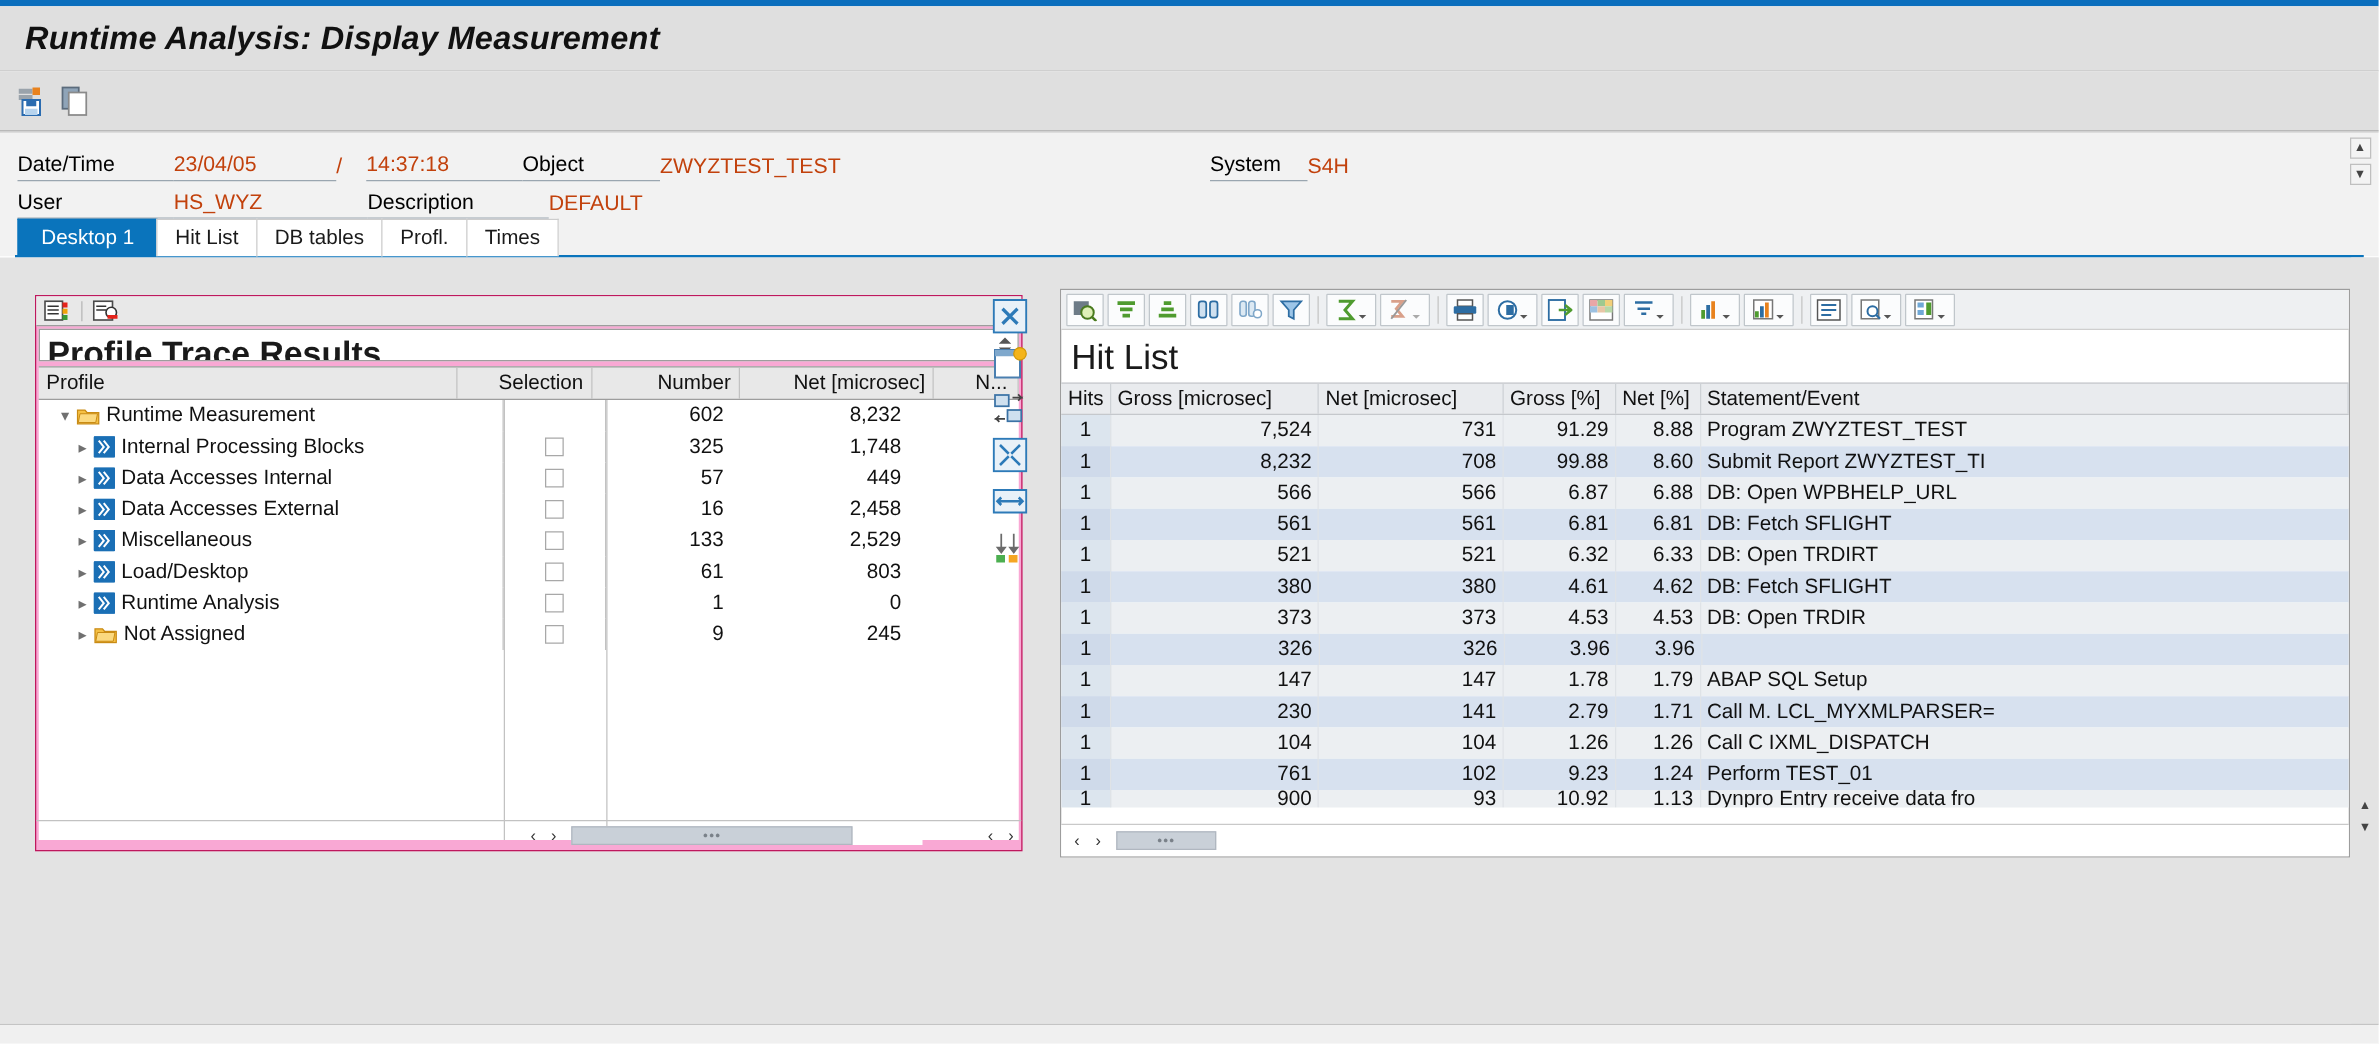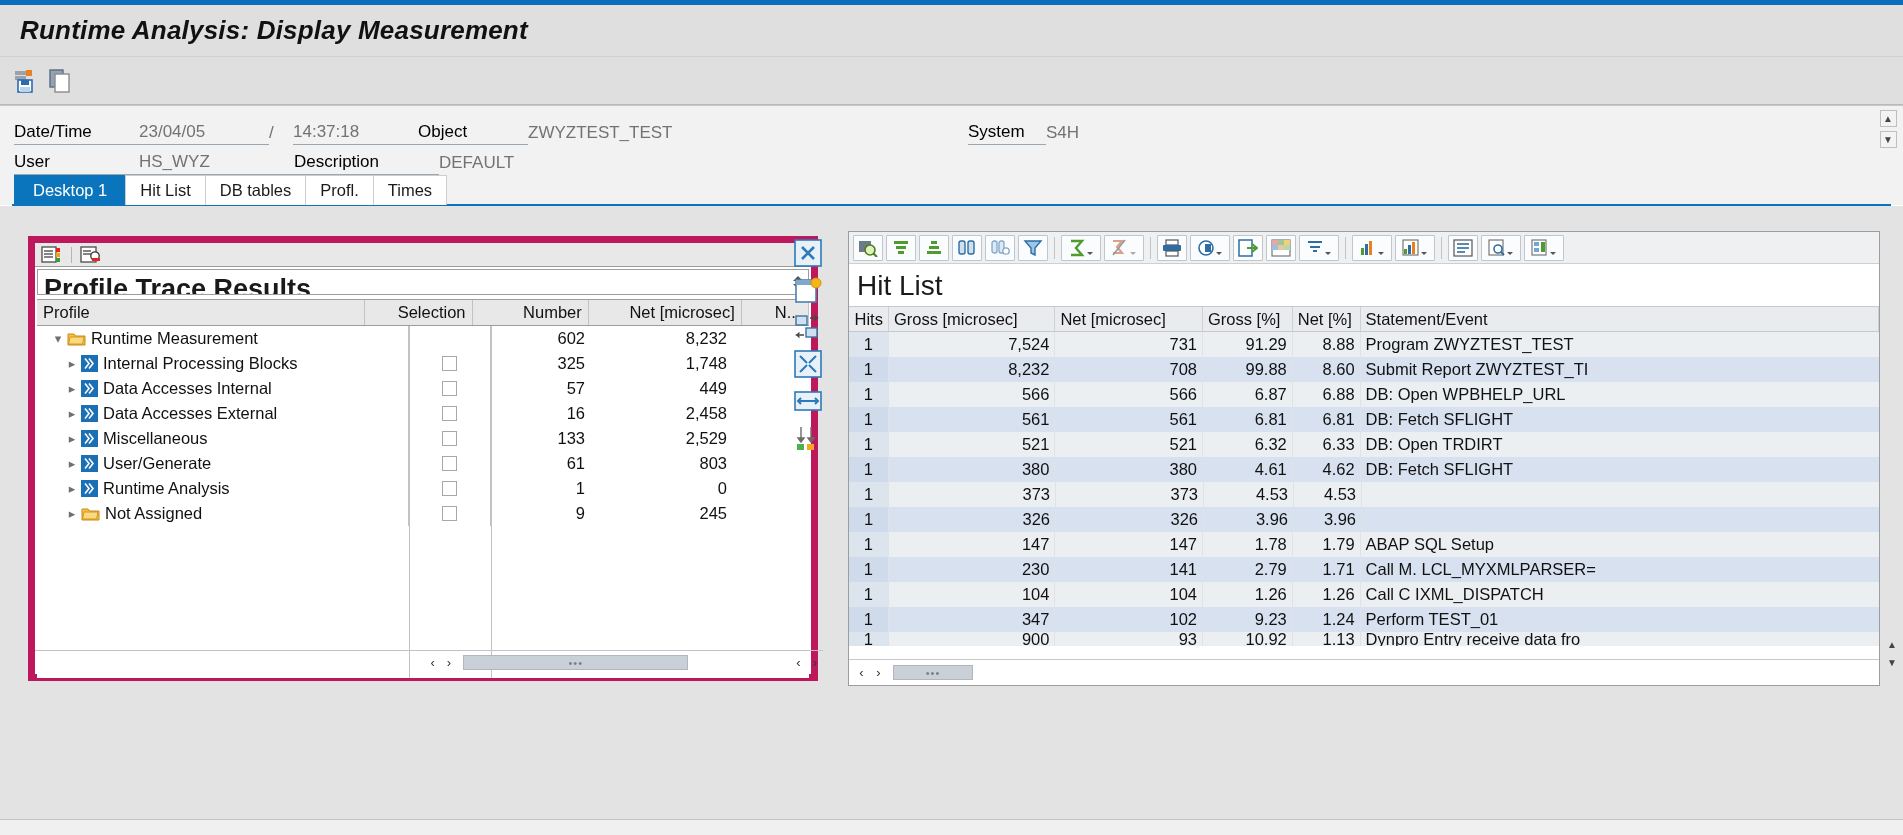--- a/index.html
+++ b/index.html
@@ -45,21 +45,21 @@
     height: 100px;
     padding: 12px 0 0 14px;
   }
   .hrow { display: flex; align-items: center; height: 30px; font-size: 17px; color: #000; }
   .hlabel { display:inline-block; }
   .underlined {
     border-bottom: 1px solid #9aa6b0;
     display: inline-block;
     height: 24px; line-height: 22px;
   }
-  .val { color: #737373; }
+  .val { color: #c2410c; }
 
   .tabs {
     position: absolute;
     left: 14px; top: 175px;
     display: flex; align-items: center;
     z-index: 5;
   }
   .tab {
     background: #ffffff;
     border: 1px solid #cdcdcd;
@@ -84,22 +84,22 @@
   .workarea {
     position: absolute; left: 0; top: 206px;
     width: 1903px; height: 613px;
     background: #e3e3e3;
   }
 
   
   .leftpanel {
     position: absolute; left: 28px; top: 30px;
     width: 790px; height: 445px;
-    background: #ffffff;
-    border: 7px solid #be185d;
+    background: #f9a8d4;
+    border: 1px solid #be185d;
   }
   .lp-toolbar {
     height: 24px; background: #e8e8e8;
     border-bottom: 1px solid #9d9d9d;
     display: flex; align-items: center; padding-left: 4px; gap: 2px;
   }
   .lp-btn { height: 20px; display: flex; align-items: center; padding: 0 2px; cursor: pointer; }
   .lp-sep { width: 1px; height: 16px; background: #b5b5b5; margin: 0 4px; }
 
   .lp-titlebox {
@@ -470,21 +470,21 @@
       <div class="trow">
         <div class="c-profile">
           <span style="width:26px"></span>
           <span class="twisty">▸</span>
           <span class="blue-ico">
             <svg width="17" height="17" viewBox="0 0 17 17">
                 <rect width="17" height="17" fill="#1a6fb5"></rect>
                 <path d="M4 3.5l4 5-4 5M8 3.5l4 5-4 5" stroke="#fff" stroke-width="1.6" fill="none"></path>
               </svg>
           </span>
-          <span>User/Generate</span>
+          <span>Load/Desktop</span>
         </div>
         <div class="c-selection">
             <span class="chkbox"></span>
           </div>
         <div class="c-number">61</div>
         <div class="c-net">803</div>
         <div class="c-nn"></div>
       </div>
 
       <div class="trow">
@@ -792,20 +792,21 @@
         <div class="w-netp">4.62</div>
         <div class="w-stmt">DB: Fetch SFLIGHT</div>
       </div>
 
       <div class="hl-row even">
         <div class="w-hits">1</div>
         <div class="w-gross">373</div>
         <div class="w-net">373</div>
         <div class="w-grossp">4.53</div>
         <div class="w-netp">4.53</div>
+        <div class="w-stmt">DB: Open TRDIR</div>
       </div>
 
       <div class="hl-row odd">
         <div class="w-hits">1</div>
         <div class="w-gross">326</div>
         <div class="w-net">326</div>
         <div class="w-grossp">3.96</div>
         <div class="w-netp">3.96</div>
       </div>
 
@@ -831,21 +832,21 @@
         <div class="w-hits">1</div>
         <div class="w-gross">104</div>
         <div class="w-net">104</div>
         <div class="w-grossp">1.26</div>
         <div class="w-netp">1.26</div>
         <div class="w-stmt">Call C IXML_DISPATCH</div>
       </div>
 
       <div class="hl-row odd">
         <div class="w-hits">1</div>
-        <div class="w-gross">347</div>
+        <div class="w-gross">761</div>
         <div class="w-net">102</div>
         <div class="w-grossp">9.23</div>
         <div class="w-netp">1.24</div>
         <div class="w-stmt">Perform TEST_01</div>
       </div>
 
       <div class="hl-row even" style="height:14px; overflow:hidden;">
         <div class="w-hits">1</div>
         <div class="w-gross">900</div>
         <div class="w-net">93</div>

